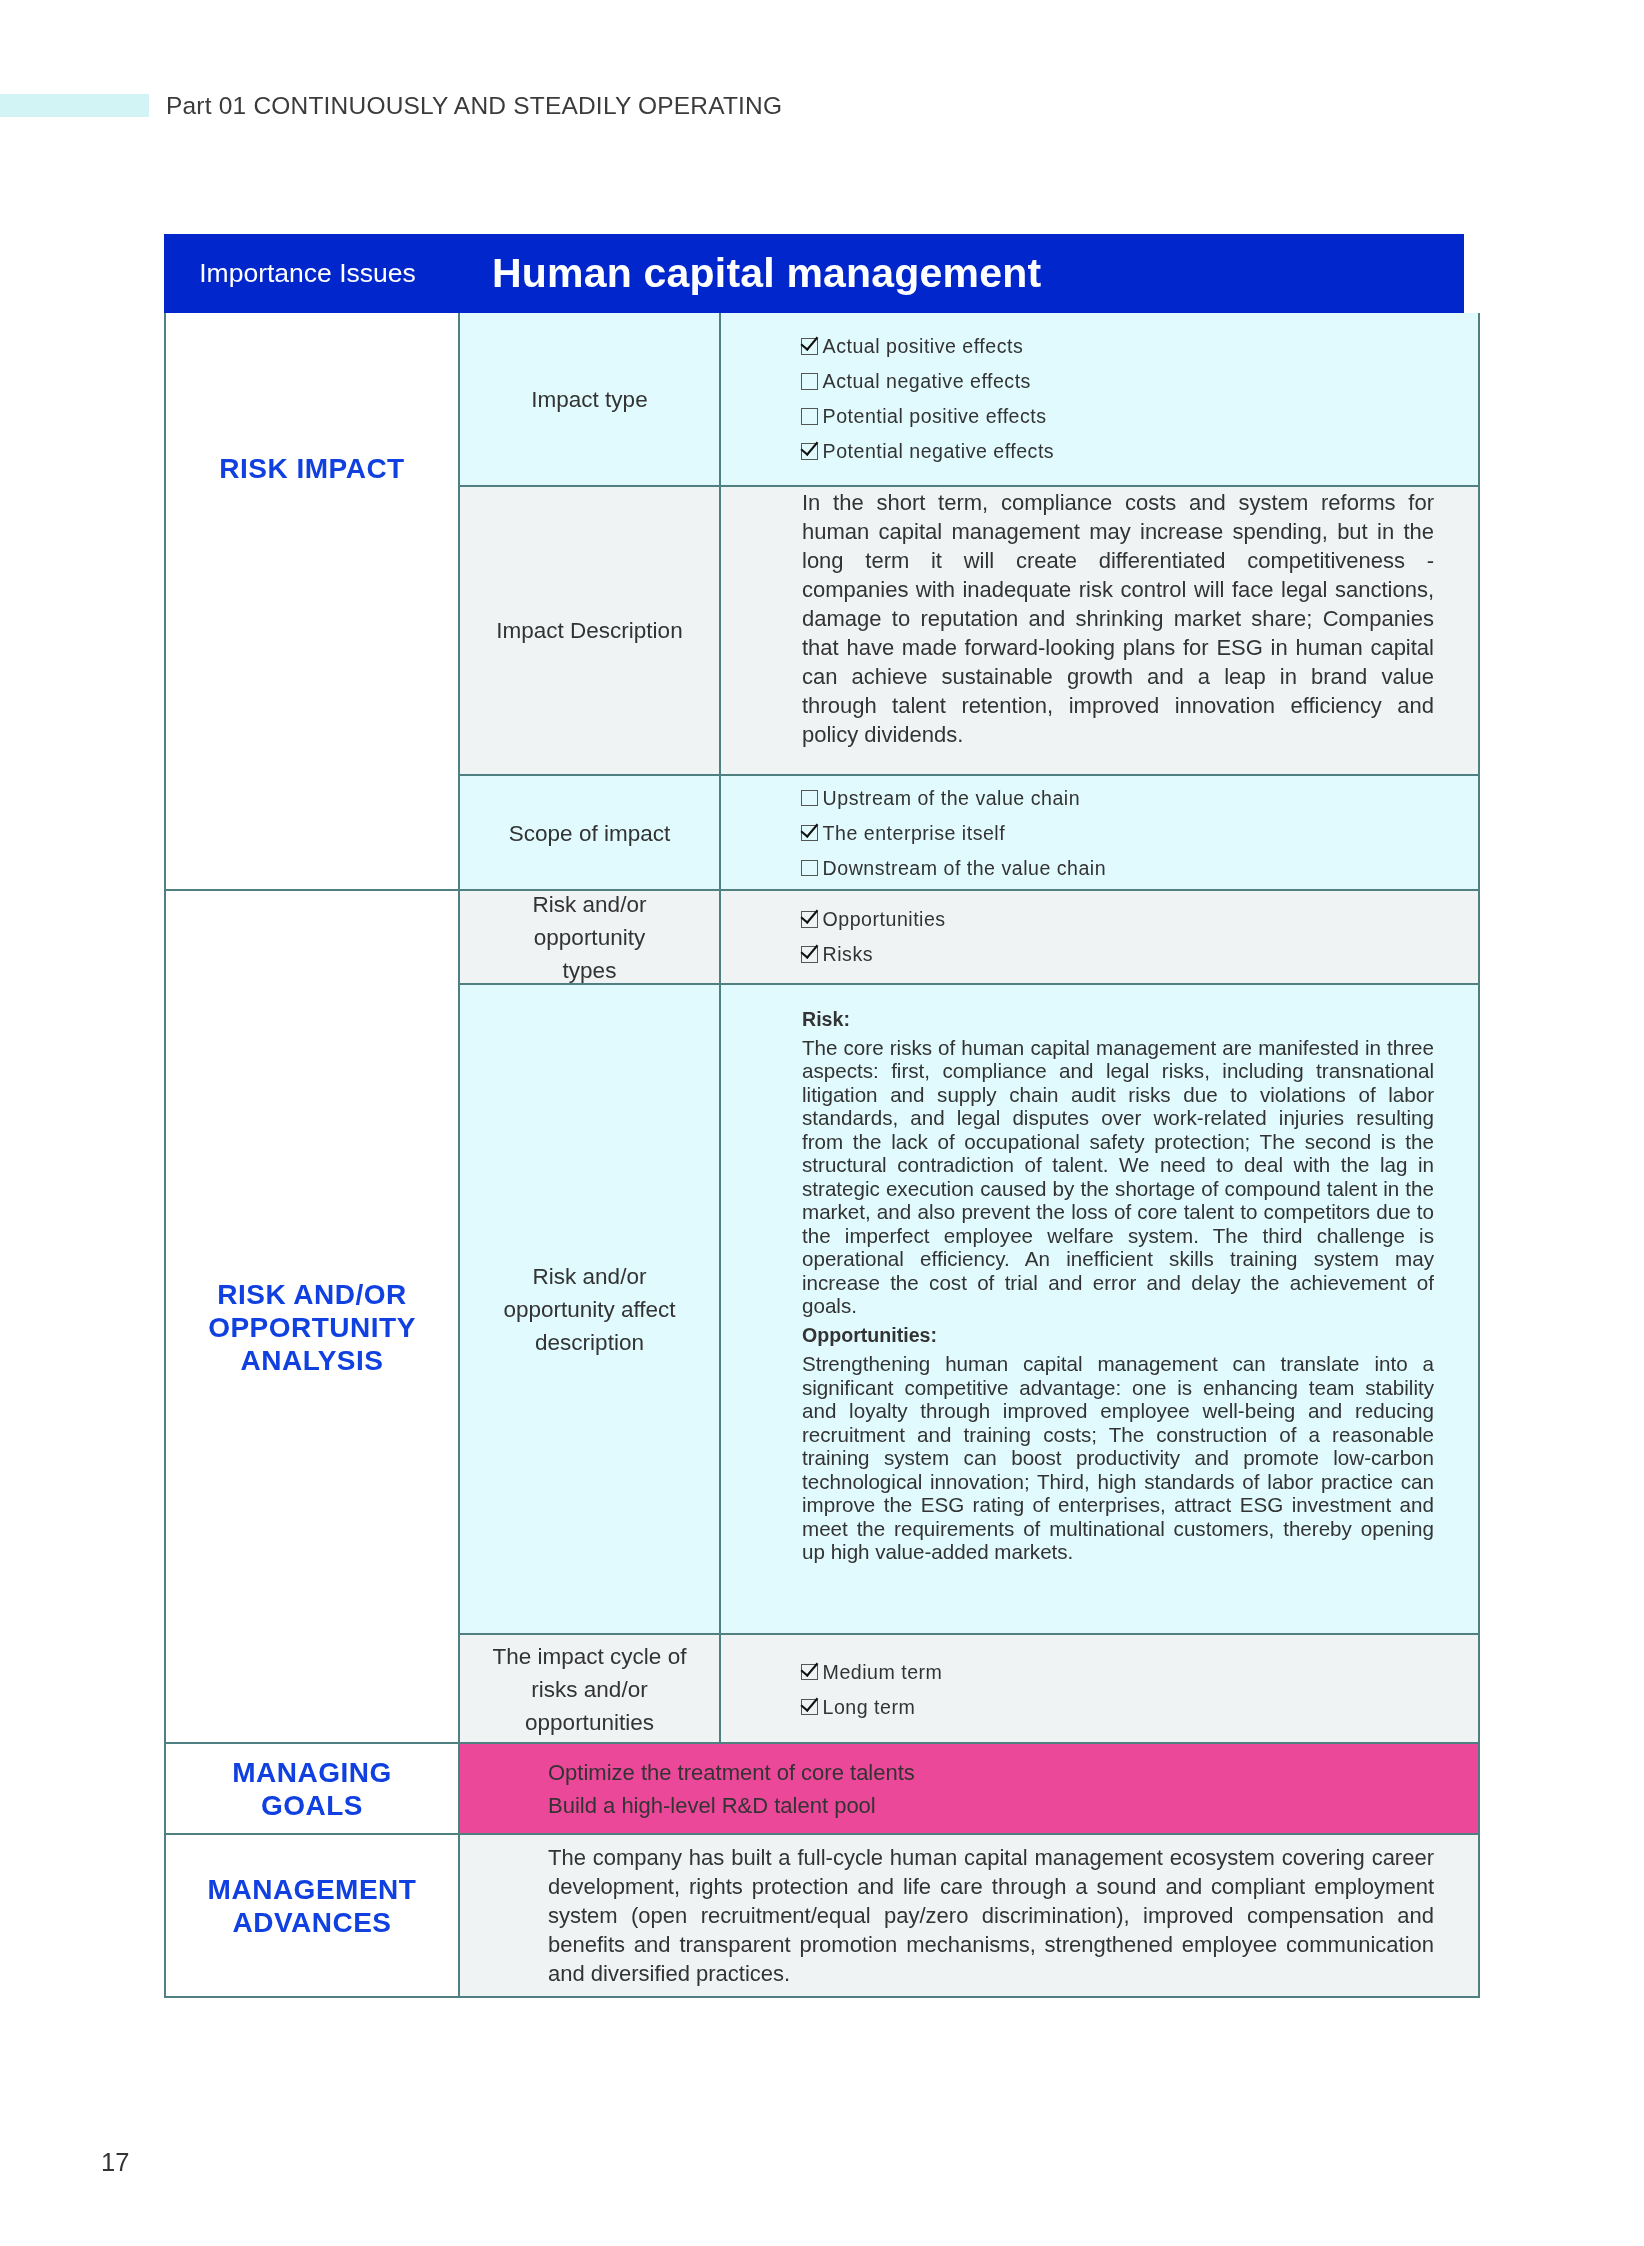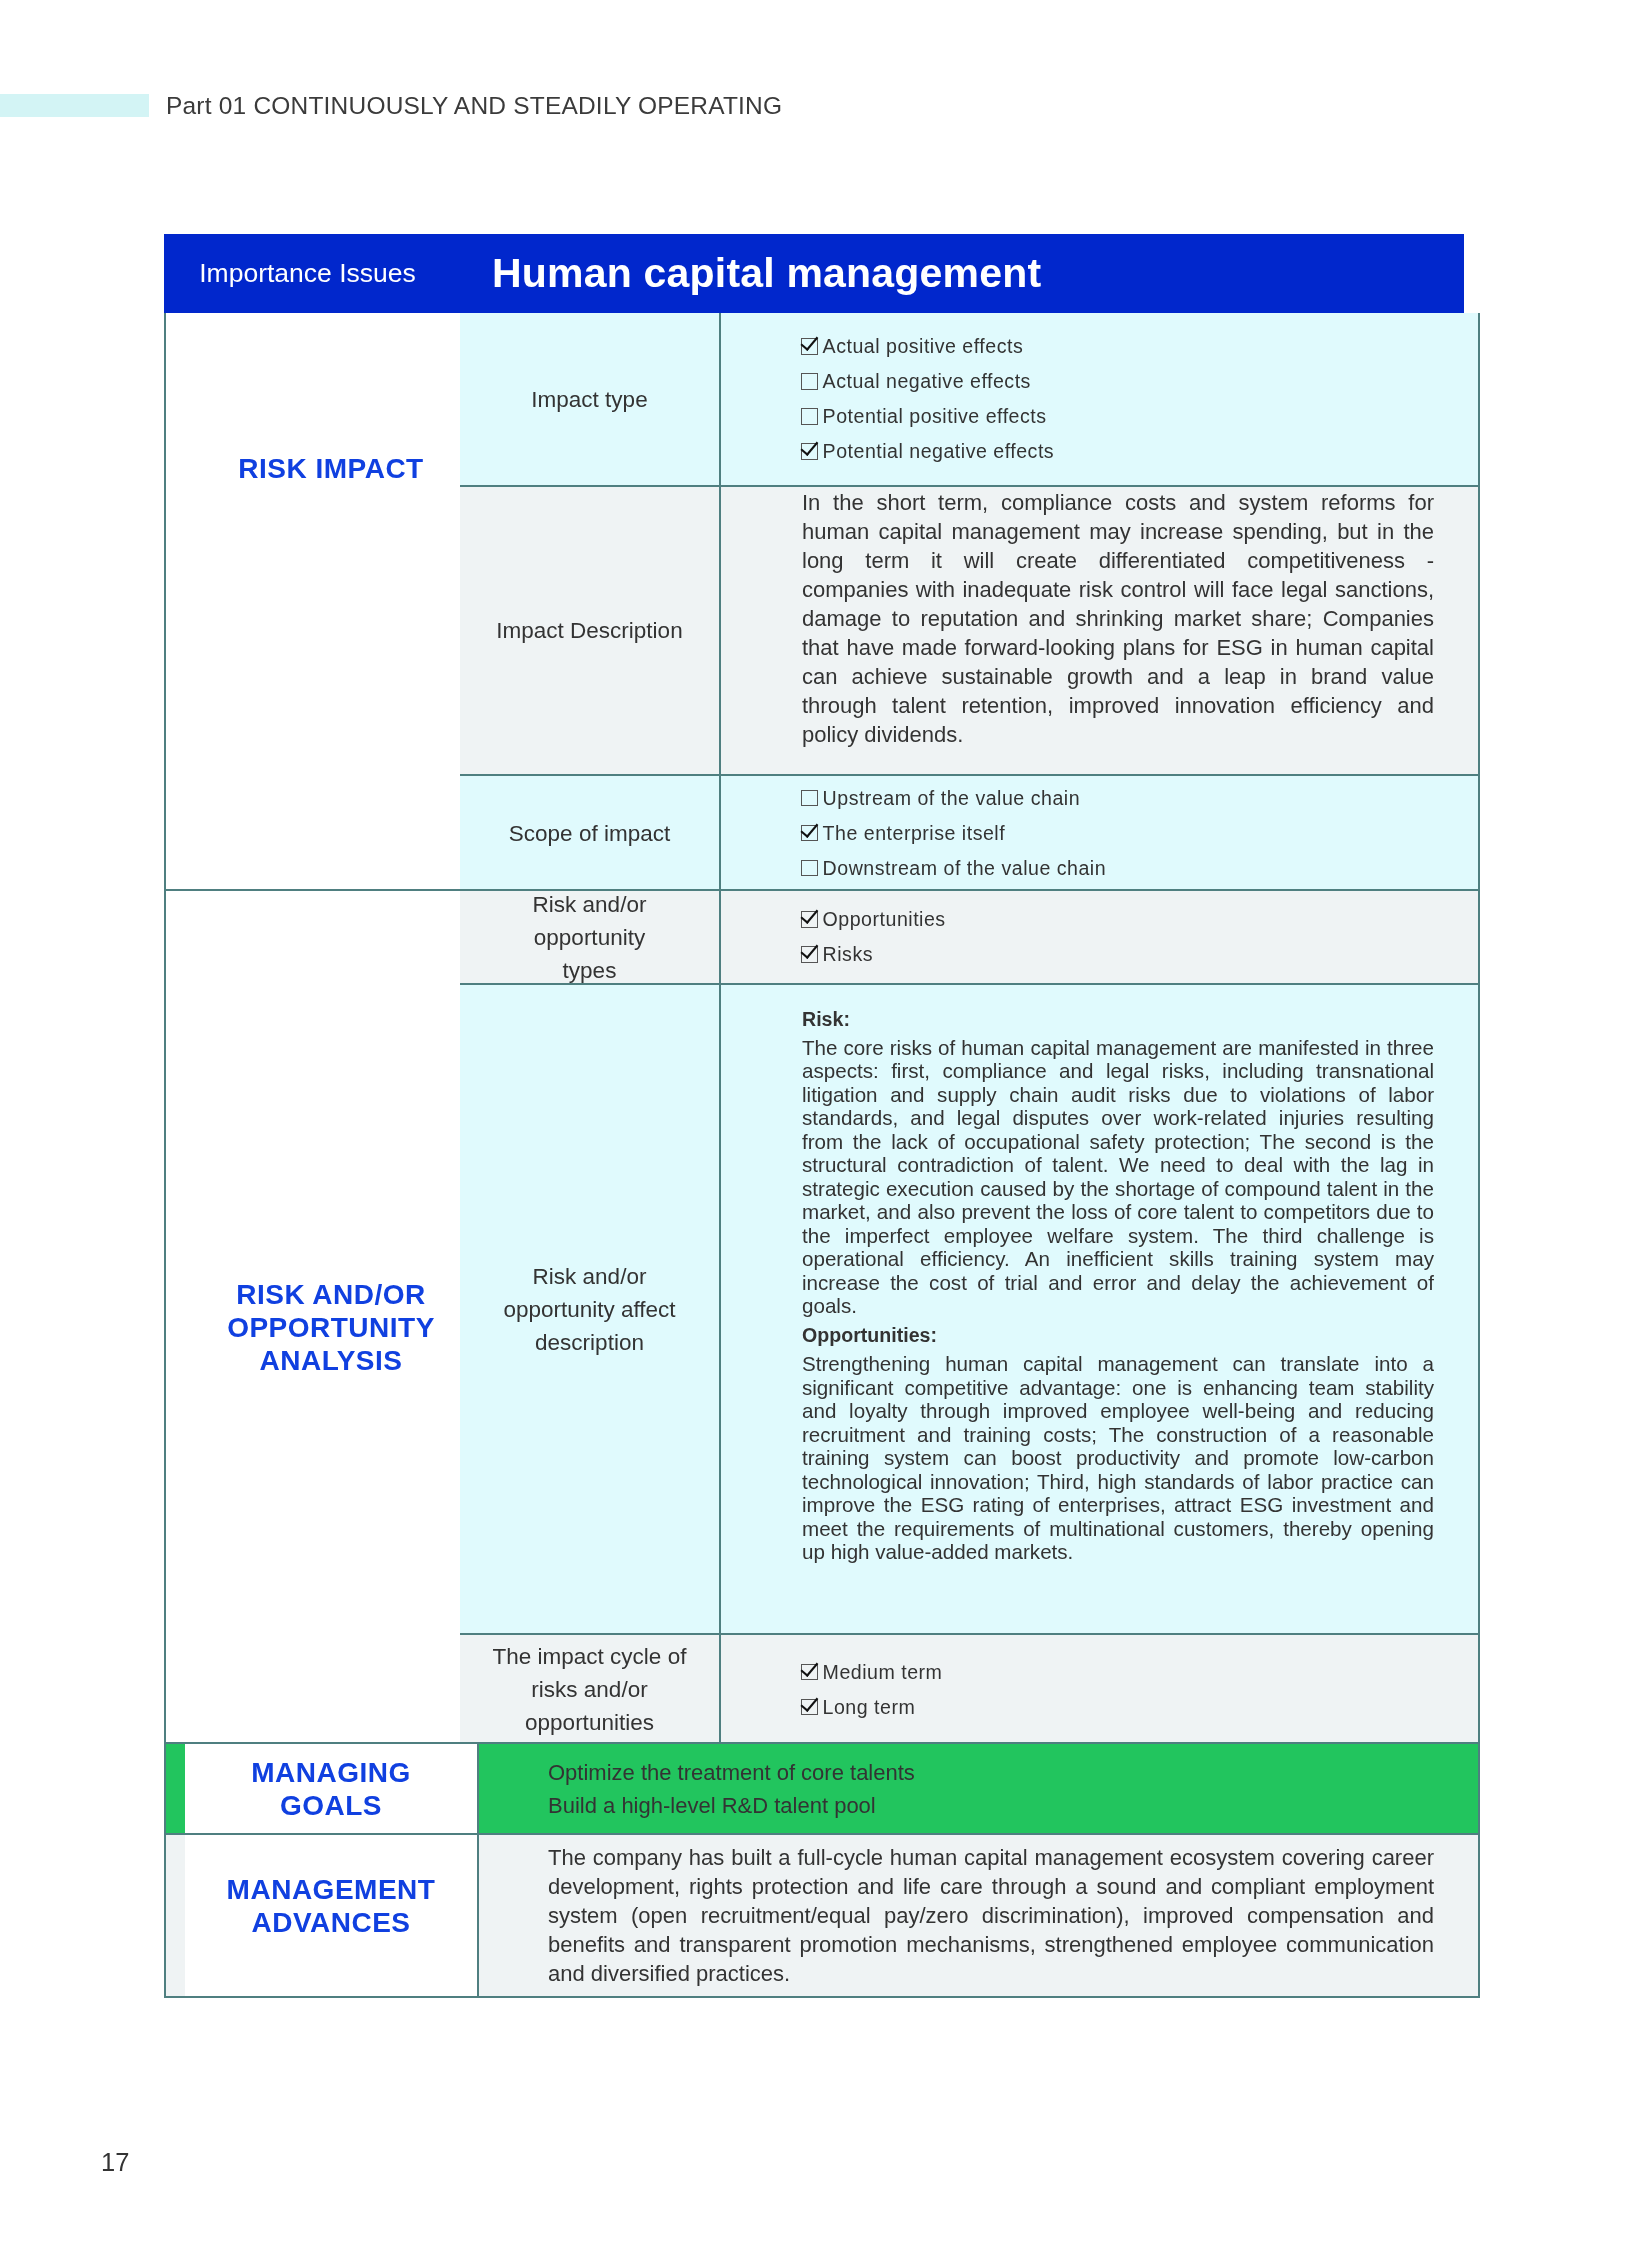--- a/index.html
+++ b/index.html
@@ -16,21 +16,21 @@
   .hdr { position: absolute; top: 0; height: 79px; background: #0127cc; color: #fff; display: flex; align-items: center; }
   .hdr-left { left: 0; width: 287px; justify-content: center; font-size: 26.5px; }
   .hdr-right { left: 280px; width: 1020px; padding-left: 48px; font-size: 41px; font-weight: bold; letter-spacing: 0.2px; }
 
   .body { position: absolute; left: 0; top: 79px; width: 1316px; height: 1685px;
           border-left: 2px solid #4f7f80; border-right: 2px solid #4f7f80; border-bottom: 2px solid #4f7f80; }
 
   .group { position: absolute; left: 0; width: 1312px; border-top: 2px solid #4f7f80; }
   .group:first-child { border-top: none; }
   .group-label { position: absolute; left: 0; top: 0; width: 294px; height: 100%; background: #ffffff; border-right: 2px solid #4f7f80;
-                 display: flex; justify-content: center; color: #1040e0; font-size: 28px; font-weight: bold; text-align: center; line-height: 33px; letter-spacing: 0.5px; margin-left: 19px; }
+                 display: flex; justify-content: center; color: #1040e0; font-size: 28px; font-weight: bold; text-align: center; line-height: 33px; letter-spacing: 0.5px; }
 
   .row { position: absolute; left: 294px; width: 1018px; border-top: 2px solid #4f7f80; }
   .row.first { border-top: none; }
   .row.cyan { background: #e0fafd; }
   .row.gray { background: #eff3f4; }
   .row-label { position: absolute; left: 0; top: 0; width: 261px; height: 100%; border-right: 2px solid #4f7f80;
                display: flex; align-items: center; justify-content: center; text-align: center; font-size: 22.5px; color: #333; line-height: 33px; padding: 0 11.8px; }
   .row-content { position: absolute; left: 287px; top: 0; right: 0; height: 100%; padding: 0 44px 0 55px; font-size: 22.5px; color: #333; }
 
   .checklist { display: flex; flex-direction: column; justify-content: center; height: 100%; }
@@ -151,21 +151,21 @@
               </div>
               <div class="check-item">
                 <span class="cb checked"></span>
                 <span>Long term</span>
               </div>
             </div>
         </div>
       </div>
     </div>
 
-    <div class="group" style="top:1429px; height:91px; background:#22c55e;">
+    <div class="group" style="top:1429px; height:91px; background:#ec4899;">
       <div class="group-label" style="align-items:center; padding:0 59px;">MANAGING GOALS</div>
       <div class="goal-content" style="display:flex; flex-direction:column; justify-content:center;">
         <div class="goal-item">Optimize the treatment of core talents</div>
         <div class="goal-item">Build a high-level R&amp;D talent pool</div>
       </div>
     </div>
 
     <div class="group" style="top:1520px; height:163px; background:#eff3f4;">
       <div class="group-label" style="align-items:center; padding:0 19.6px 19.6px;">MANAGEMENT ADVANCES</div>
       <div class="adv-content" style="padding-top:7.8px;">

